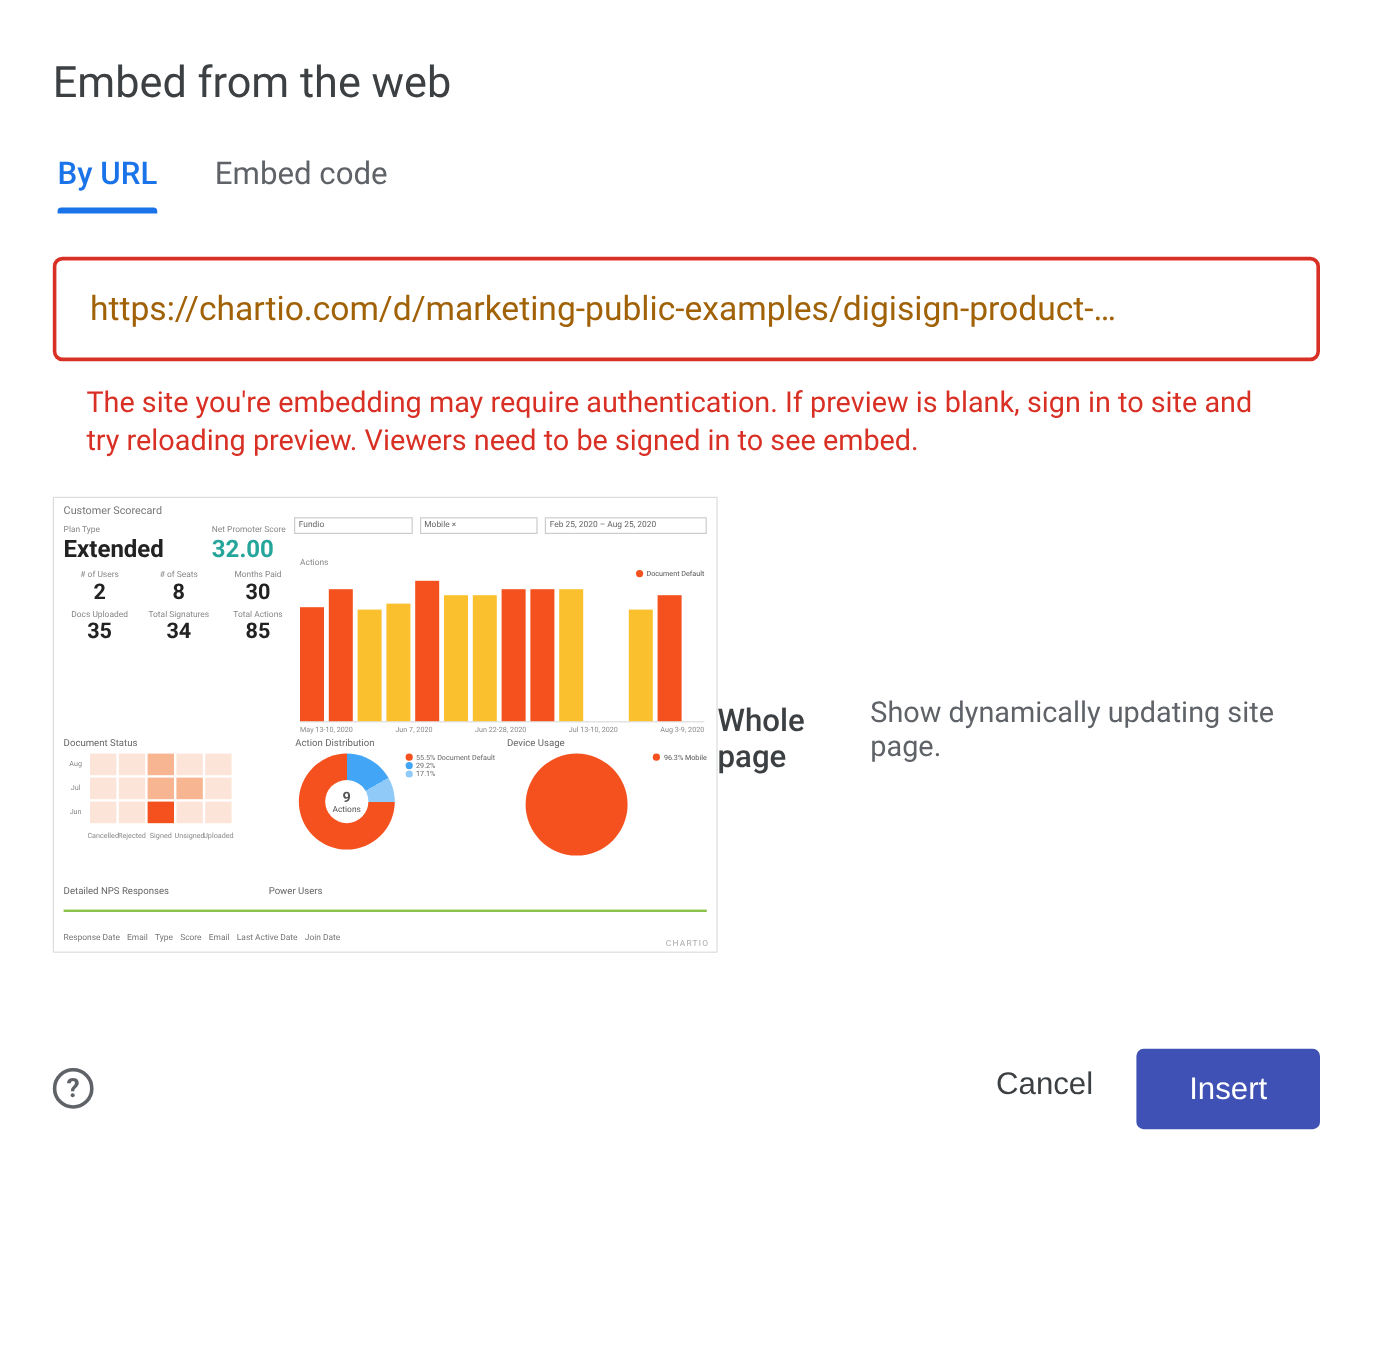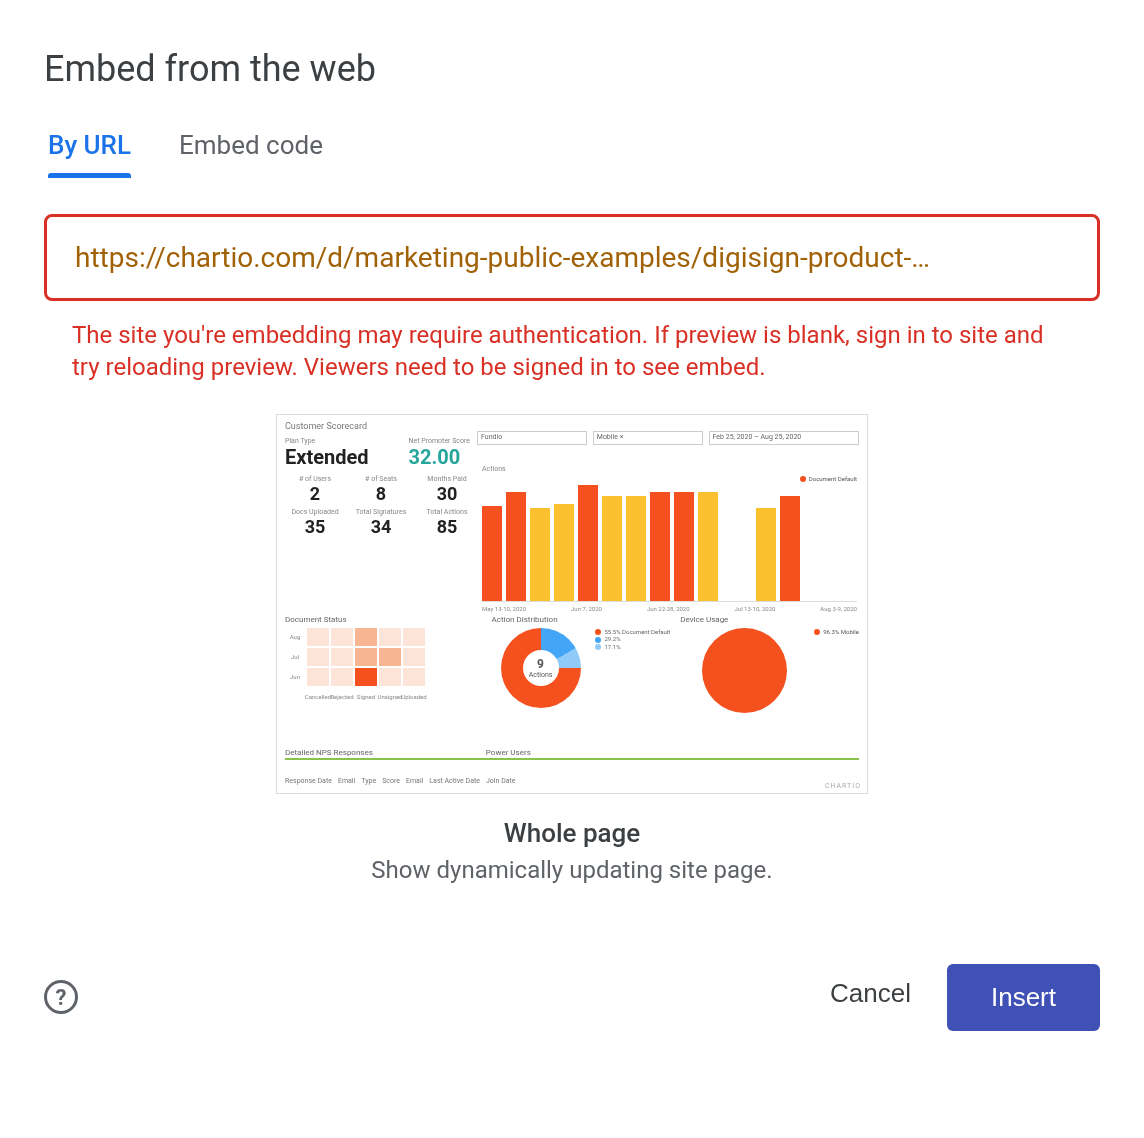--- a/index.html
+++ b/index.html
@@ -60,21 +60,21 @@
   }
   .warning {
     color: #d93025;
     font-size: 24px;
     line-height: 1.35;
     padding: 0 28px;
     margin-bottom: 30px;
   }
   .preview-area {
     display: flex;
-    flex-direction: column;
+    flex-direction: row;
     align-items: center;
     margin-bottom: 80px;
   }
   .preview-frame {
     width: 592px;
     height: 380px;
     border: 1px solid #dadce0;
     background: #fff;
     position: relative;
     overflow: hidden;
@@ -290,21 +290,21 @@
       <div class="mid-col">
         <div class="mid-hdr">Device Usage</div>
         <div style="display:flex; gap:6px;">
           <div class="pie"></div>
           <div style="font-size:6px;"><span class="legend-dot" style="background:#f4511e"></span><span>96.3% Mobile</span></div>
         </div>
       </div>
     </div>
 
     <div class="table-hdr">
-      <div style="display:flex; gap:113px; font-size:8px; color:#666; margin-bottom:1px;">
+      <div style="display:flex; gap:83px; font-size:8px; color:#666; margin-bottom:11px;">
         <span>Detailed NPS Responses</span>
         <span>Power Users</span>
       </div>
       <div class="table-cols">
         <span>Response Date</span>
         <span>Email</span>
         <span>Type</span>
         <span>Score</span>
         <span>Email</span>
         <span>Last Active Date</span>

